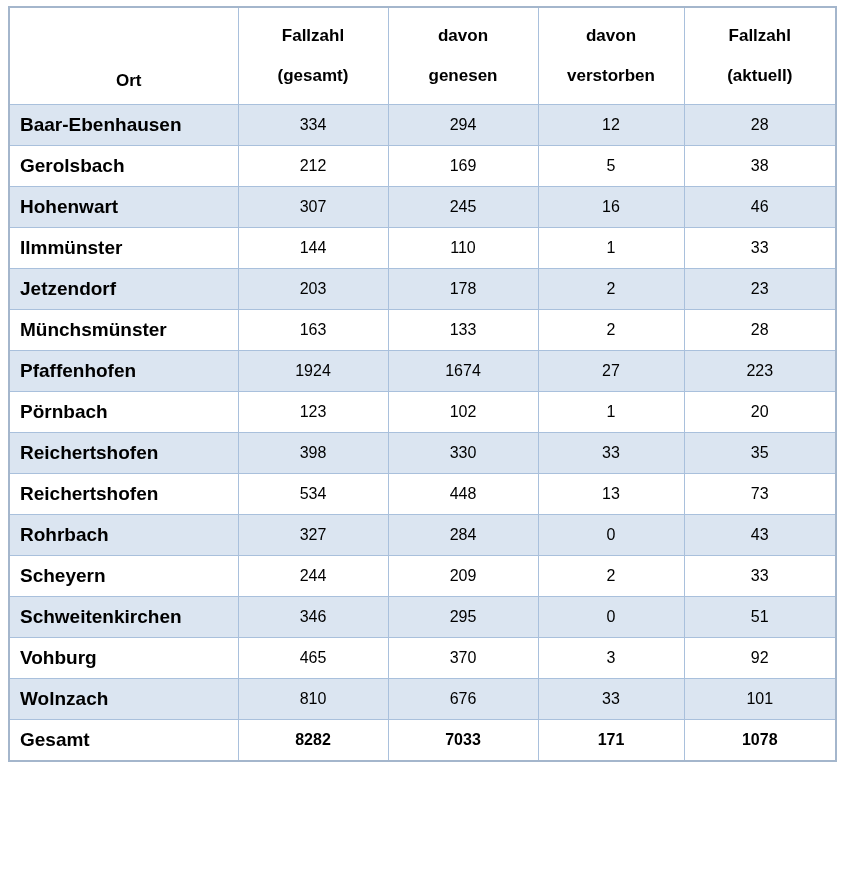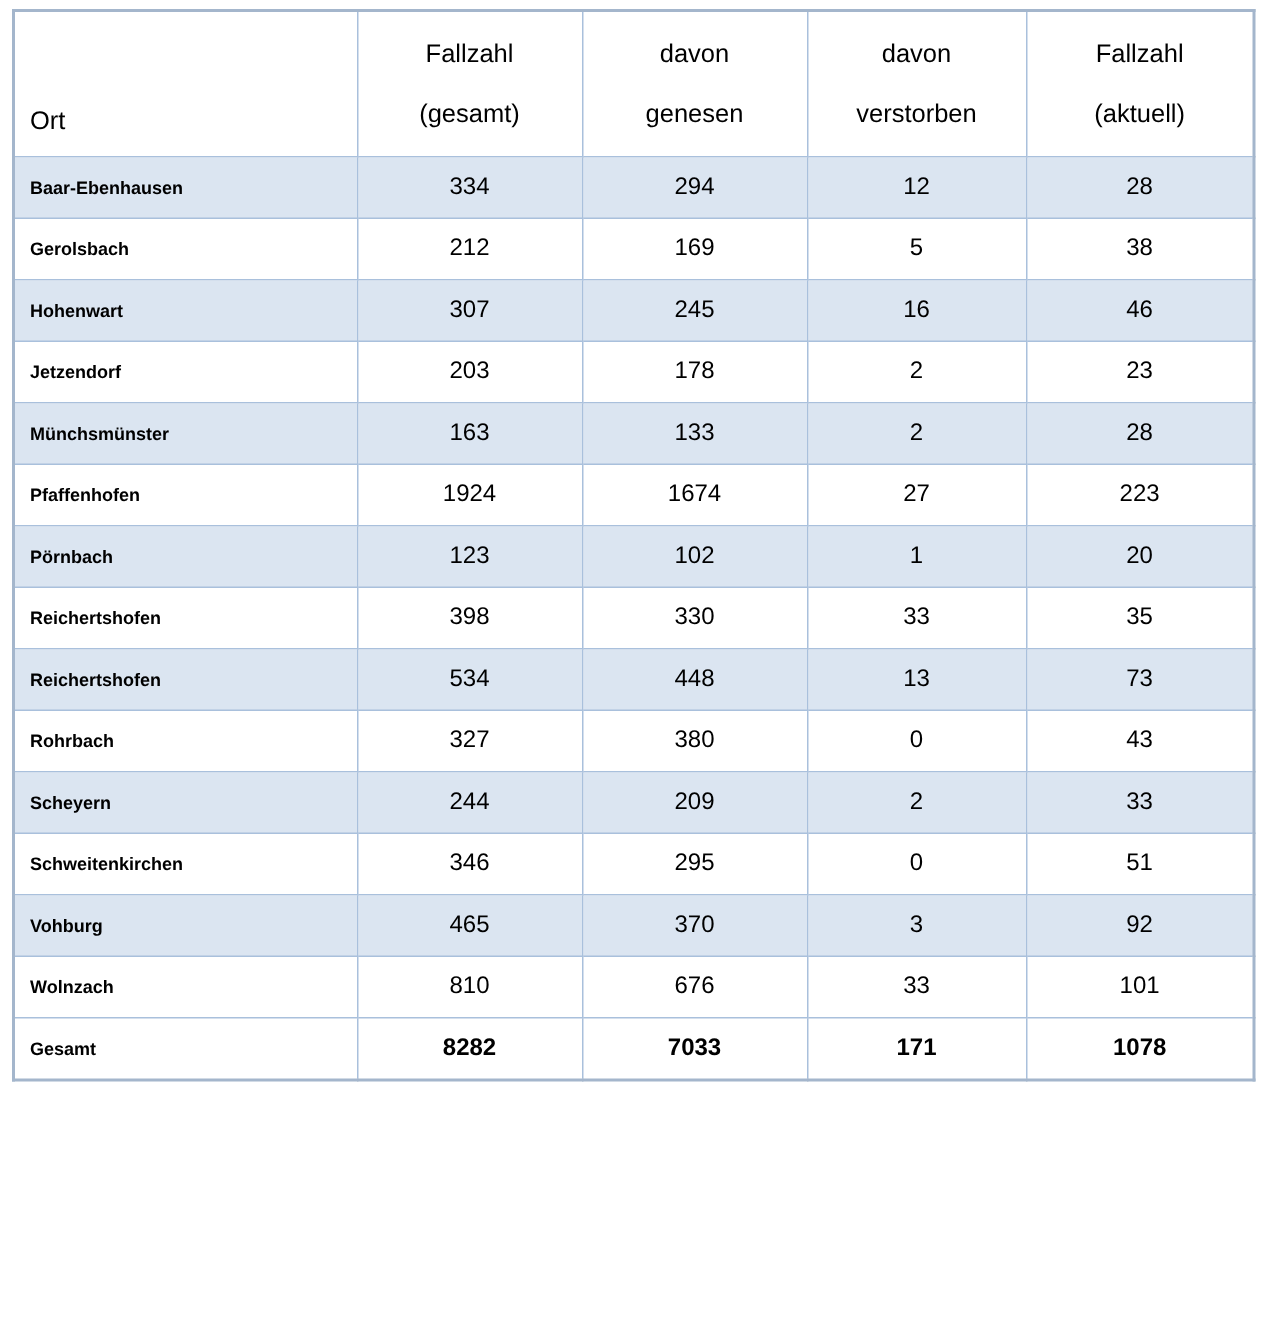--- a/index.html
+++ b/index.html
@@ -28,41 +28,41 @@
   table.cases th, table.cases td {
     border: 1px solid #a9c0dc;
     overflow: hidden;
     white-space: nowrap;
   }
   
   thead th {
     height: 83px;
     background: #ffffff;
     font-size: 17px;
-    font-weight: normal;
+    font-weight: bold;
     vertical-align: middle;
     text-align: center;
   }
   thead th.ort-h {
-    text-align: left;
+    text-align: center;
     vertical-align: bottom;
     padding: 0 0 13px 10px;
   }
   thead th .hline {
     line-height: 40px;
   }
   
   tbody td {
     height: 38px;
     font-size: 16px;
     vertical-align: middle;
   }
   tbody td.ort {
     font-weight: bold;
-    font-size: 12px;
+    font-size: 19px;
     text-align: left;
     padding-left: 10px;
   }
   tbody td.num {
     text-align: center;
   }
   tbody tr:nth-child(odd) {
     background: #dbe5f1;
   }
   tbody tr:nth-child(even) {
@@ -124,20 +124,27 @@
         <td class="num">38</td>
       </tr>
       <tr>
         <td class="ort">Hohenwart</td>
         <td class="num">307</td>
         <td class="num">245</td>
         <td class="num">16</td>
         <td class="num">46</td>
       </tr>
       <tr>
+        <td class="ort">Ilmmünster</td>
+        <td class="num">144</td>
+        <td class="num">110</td>
+        <td class="num">1</td>
+        <td class="num">33</td>
+      </tr>
+      <tr>
         <td class="ort">Jetzendorf</td>
         <td class="num">203</td>
         <td class="num">178</td>
         <td class="num">2</td>
         <td class="num">23</td>
       </tr>
       <tr>
         <td class="ort">Münchsmünster</td>
         <td class="num">163</td>
         <td class="num">133</td>
@@ -168,21 +175,21 @@
       <tr>
         <td class="ort">Reichertshofen</td>
         <td class="num">534</td>
         <td class="num">448</td>
         <td class="num">13</td>
         <td class="num">73</td>
       </tr>
       <tr>
         <td class="ort">Rohrbach</td>
         <td class="num">327</td>
-        <td class="num">380</td>
+        <td class="num">284</td>
         <td class="num">0</td>
         <td class="num">43</td>
       </tr>
       <tr>
         <td class="ort">Scheyern</td>
         <td class="num">244</td>
         <td class="num">209</td>
         <td class="num">2</td>
         <td class="num">33</td>
       </tr>

